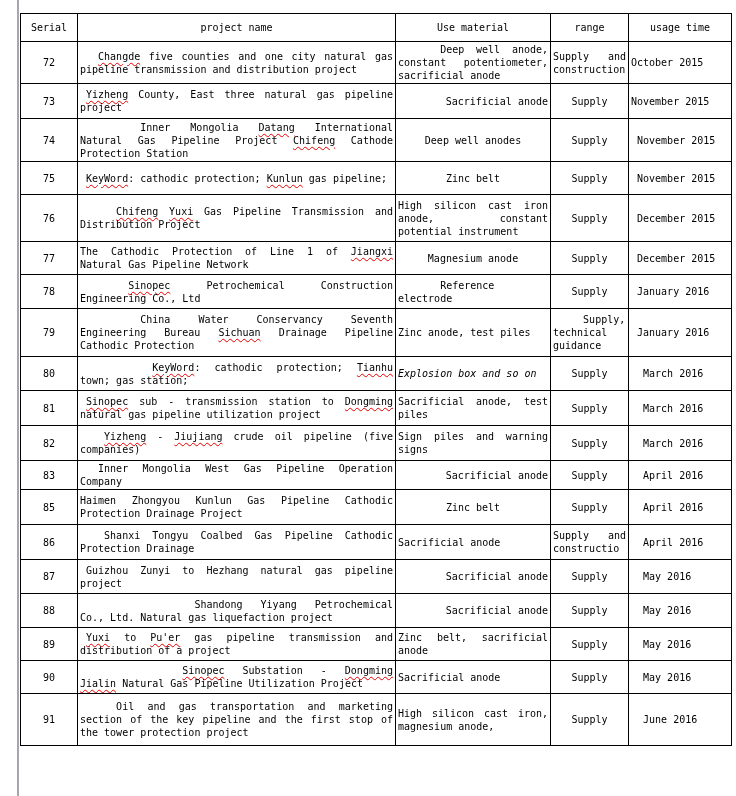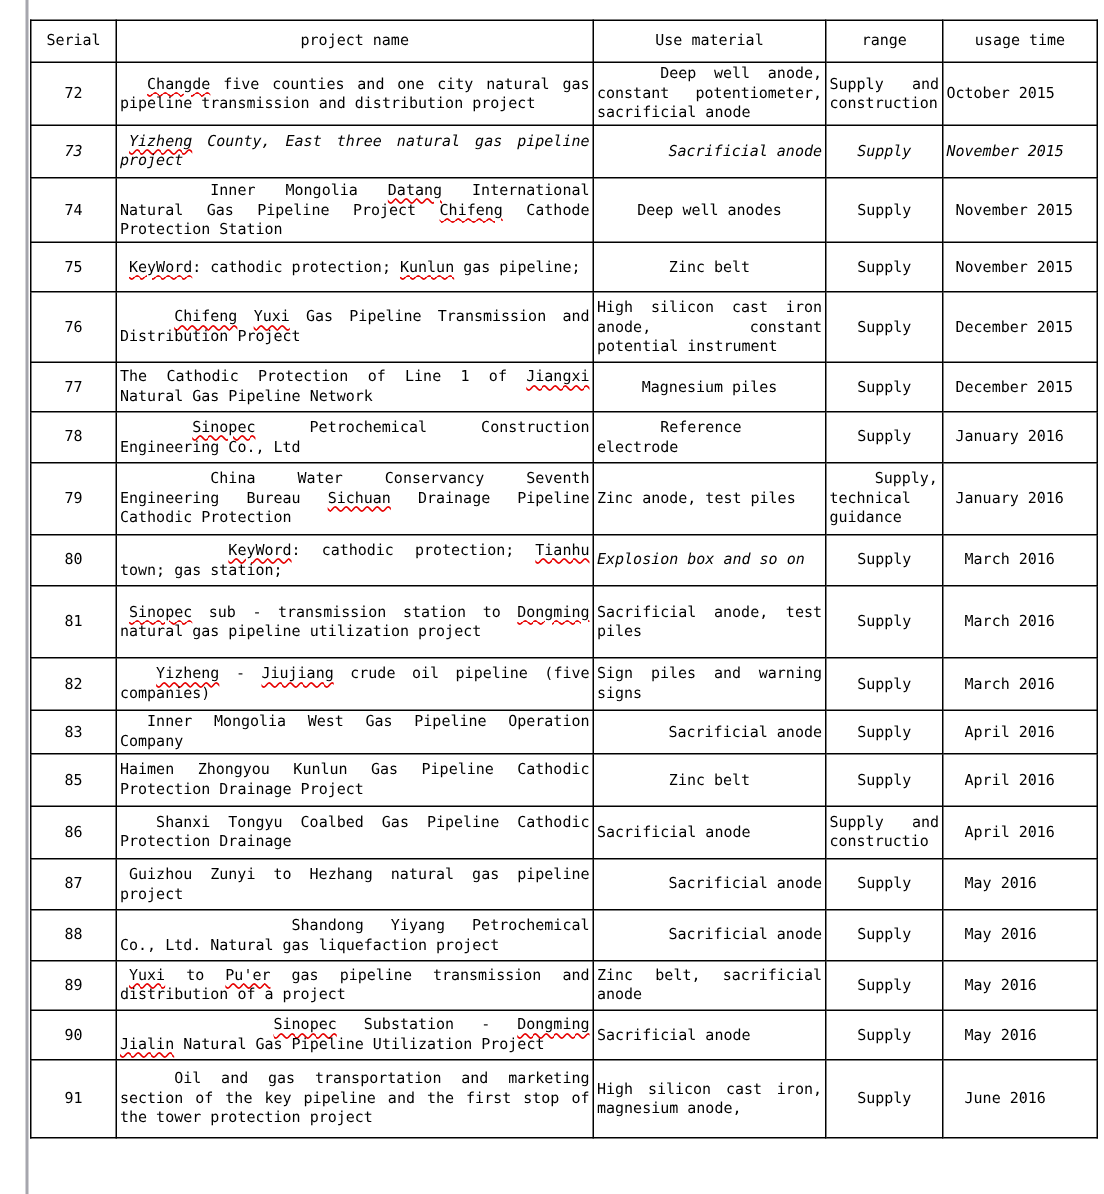--- a/index.html
+++ b/index.html
@@ -89,21 +89,21 @@
       </tr>
     </thead>
     <tbody id="table-body">
         <tr style="height: 42px;">
           <td class="c-serial">72</td>
           <td class="c-name" style="text-indent: 3ch;"><span class="sp">Changde</span> five counties and one city natural gas pipeline transmission and distribution project</td>
           <td class="c-mat al-justify" style="text-indent: 7ch;">Deep well anode, constant potentiometer, sacrificial anode</td>
           <td class="c-range al-justify" style="text-indent: 0ch;">Supply and construction</td>
           <td class="c-time" style="text-indent: 0ch;">October 2015</td>
         </tr>
-        <tr style="height: 35px; font-style: italic;">
+        <tr style="height: 35px;">
           <td class="c-serial">73</td>
           <td class="c-name" style="text-indent: 1ch;"><span class="sp">Yizheng</span> County, East three natural gas pipeline project</td>
           <td class="c-mat al-right">Sacrificial anode</td>
           <td class="c-range al-center">Supply</td>
           <td class="c-time" style="text-indent: 0ch;">November 2015</td>
         </tr>
         <tr style="height: 43px;">
           <td class="c-serial">74</td>
           <td class="c-name" style="text-indent: 10ch;">Inner Mongolia <span class="sp">Datang</span> International Natural Gas Pipeline Project <span class="sp">Chifeng</span> Cathode Protection Station</td>
           <td class="c-mat al-center">Deep well anodes</td>
@@ -120,21 +120,21 @@
         <tr style="height: 47px;">
           <td class="c-serial">76</td>
           <td class="c-name" style="text-indent: 6ch;"><span class="sp">Chifeng</span> <span class="sp">Yuxi</span> Gas Pipeline Transmission and Distribution Project</td>
           <td class="c-mat al-justify" style="text-indent: 0ch;">High silicon cast iron anode, constant potential instrument</td>
           <td class="c-range al-center">Supply</td>
           <td class="c-time" style="text-indent: 1ch;">December 2015</td>
         </tr>
         <tr style="height: 33px;">
           <td class="c-serial">77</td>
           <td class="c-name" style="text-indent: 0ch;">The Cathodic Protection of Line 1 of <span class="sp">Jiangxi</span> Natural Gas Pipeline Network</td>
-          <td class="c-mat al-center">Magnesium piles</td>
+          <td class="c-mat al-center">Magnesium anode</td>
           <td class="c-range al-center">Supply</td>
           <td class="c-time" style="text-indent: 1ch;">December 2015</td>
         </tr>
         <tr style="height: 34px;">
           <td class="c-serial">78</td>
           <td class="c-name" style="text-indent: 8ch;"><span class="sp">Sinopec</span> Petrochemical Construction Engineering Co., Ltd</td>
           <td class="c-mat al-justify" style="text-indent: 7ch;">Reference electrode</td>
           <td class="c-range al-center">Supply</td>
           <td class="c-time" style="text-indent: 1ch;">January 2016</td>
         </tr>
@@ -145,21 +145,21 @@
           <td class="c-range al-justify" style="text-indent: 5ch;">Supply, technical guidance</td>
           <td class="c-time" style="text-indent: 1ch;">January 2016</td>
         </tr>
         <tr style="height: 34px;">
           <td class="c-serial">80</td>
           <td class="c-name" style="text-indent: 12ch;"><span class="sp">KeyWord</span>: cathodic protection; <span class="sp">Tianhu</span> town; gas station;</td>
           <td class="c-mat al-justify" style="text-indent: 0ch; font-style: italic;">Explosion box and so on</td>
           <td class="c-range al-center">Supply</td>
           <td class="c-time" style="text-indent: 2ch;">March 2016</td>
         </tr>
-        <tr style="height: 48px;">
+        <tr style="height: 35px;">
           <td class="c-serial">81</td>
           <td class="c-name" style="text-indent: 1ch;"><span class="sp">Sinopec</span> sub - transmission station to <span class="sp">Dongming</span> natural gas pipeline utilization project</td>
           <td class="c-mat al-justify" style="text-indent: 0ch;">Sacrificial anode, test piles</td>
           <td class="c-range al-center">Supply</td>
           <td class="c-time" style="text-indent: 2ch;">March 2016</td>
         </tr>
         <tr style="height: 35px;">
           <td class="c-serial">82</td>
           <td class="c-name" style="text-indent: 4ch;"><span class="sp">Yizheng</span> - <span class="sp">Jiujiang</span> crude oil pipeline (five companies)</td>
           <td class="c-mat al-justify" style="text-indent: 0ch;">Sign piles and warning signs</td>

